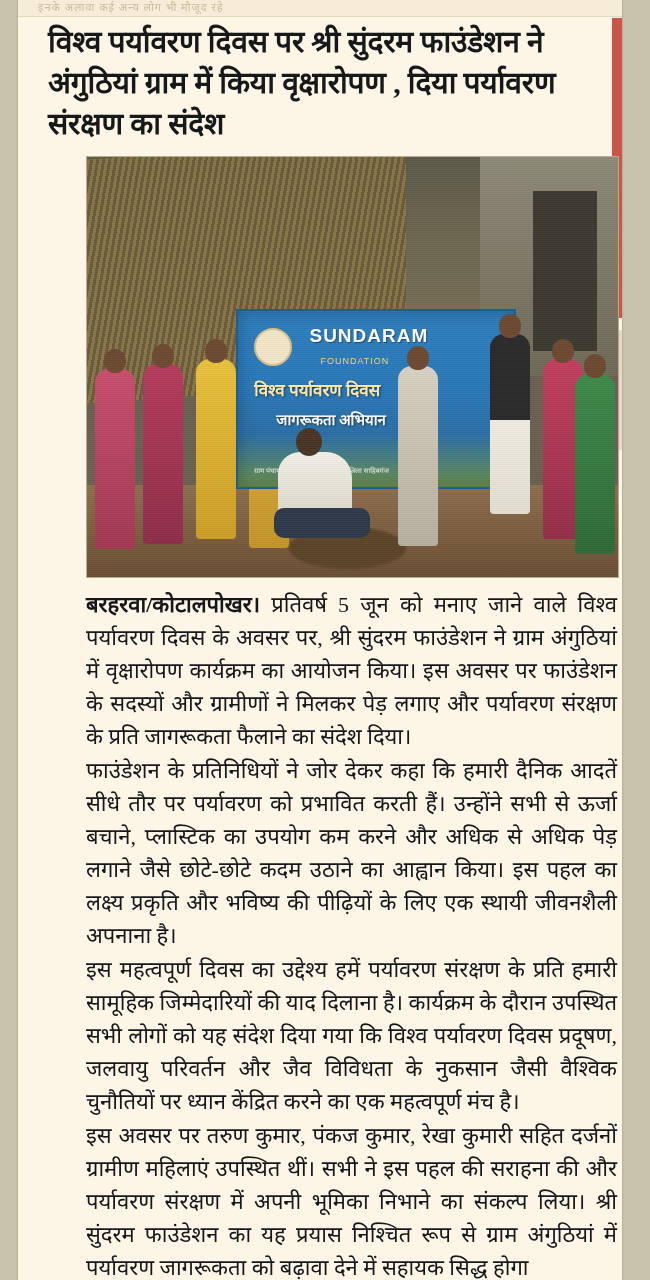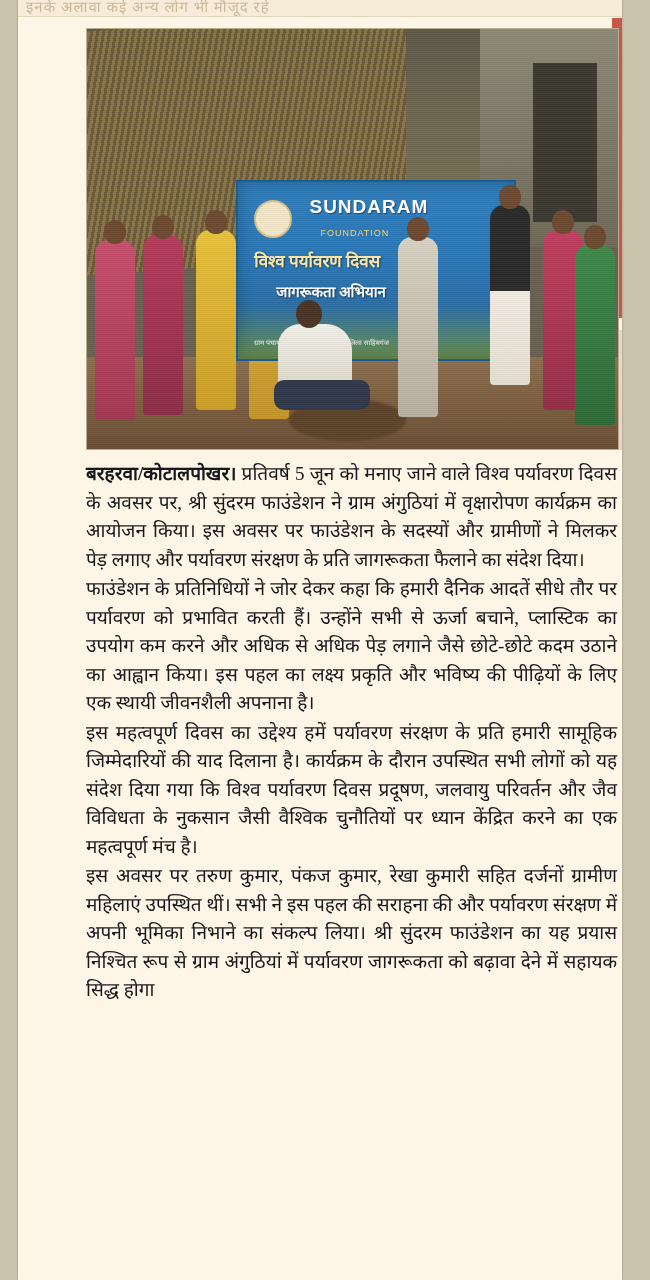--- a/index.html
+++ b/index.html
@@ -36,22 +36,22 @@
     left: 0;
     top: 0;
     width: 604px;
     height: 16px;
     background: #f6ecd8;
     border-bottom: 1px solid #e3d7bd;
     overflow: hidden;
   }
   .top-strip .ghost {
     display: block;
-    margin-left: 8px;
-    font-size: 15px;
+    margin-left: 20px;
+    font-size: 11px;
     color: #cbb99a;
     letter-spacing: 1px;
     line-height: 15px;
     white-space: nowrap;
   }
   
   .right-edge {
     position: absolute;
     right: 0;
     top: 18px;
@@ -232,21 +232,21 @@
     color: #15161a;
     margin: 4px 0 2px 38px;
     line-height: 1.35;
   }
   .body-col {
     margin-left: 38px;
     width: 531px;
   }
   .para {
     font-family: "Liberation Serif", serif;
-    font-size: 19px;
+    font-size: 22px;
     line-height: 1.5;
     color: #16171b;
     margin: 0 0 1px 0;
     text-align: justify;
     text-justify: inter-word;
   }
   .lead {
     font-weight: bold;
   }
   .cut-bottom {
@@ -271,20 +271,21 @@
 
     <div class="top-strip">
       <span class="ghost">इनके अलावा कई अन्य लोग भी मौजूद रहे</span>
     </div>
 
     <div class="right-edge"></div>
     <div class="right-edge-low"></div>
 
     <div class="content">
 
+      <h1 class="headline">विश्व पर्यावरण दिवस पर श्री सुंदरम फाउंडेशन ने अंगुठियां ग्राम में किया वृक्षारोपण , दिया पर्यावरण संरक्षण का संदेश</h1>
 
       <div class="photo-wrap">
         <div class="sky"></div>
         <div class="thatch"></div>
         <div class="wall-right"></div>
         <div class="door"></div>
         <div class="ground"></div>
         <div class="dirt-patch"></div>
 
         <div class="person p1">

